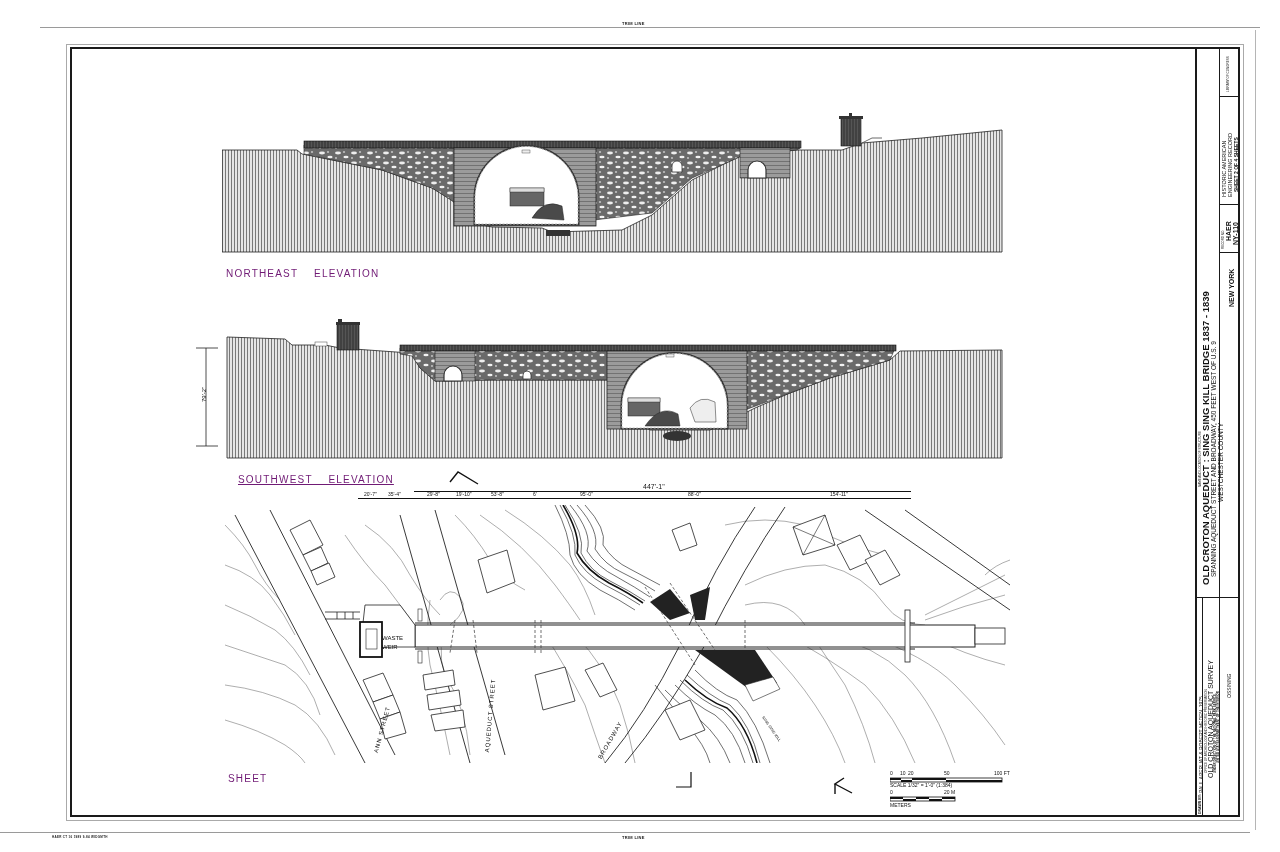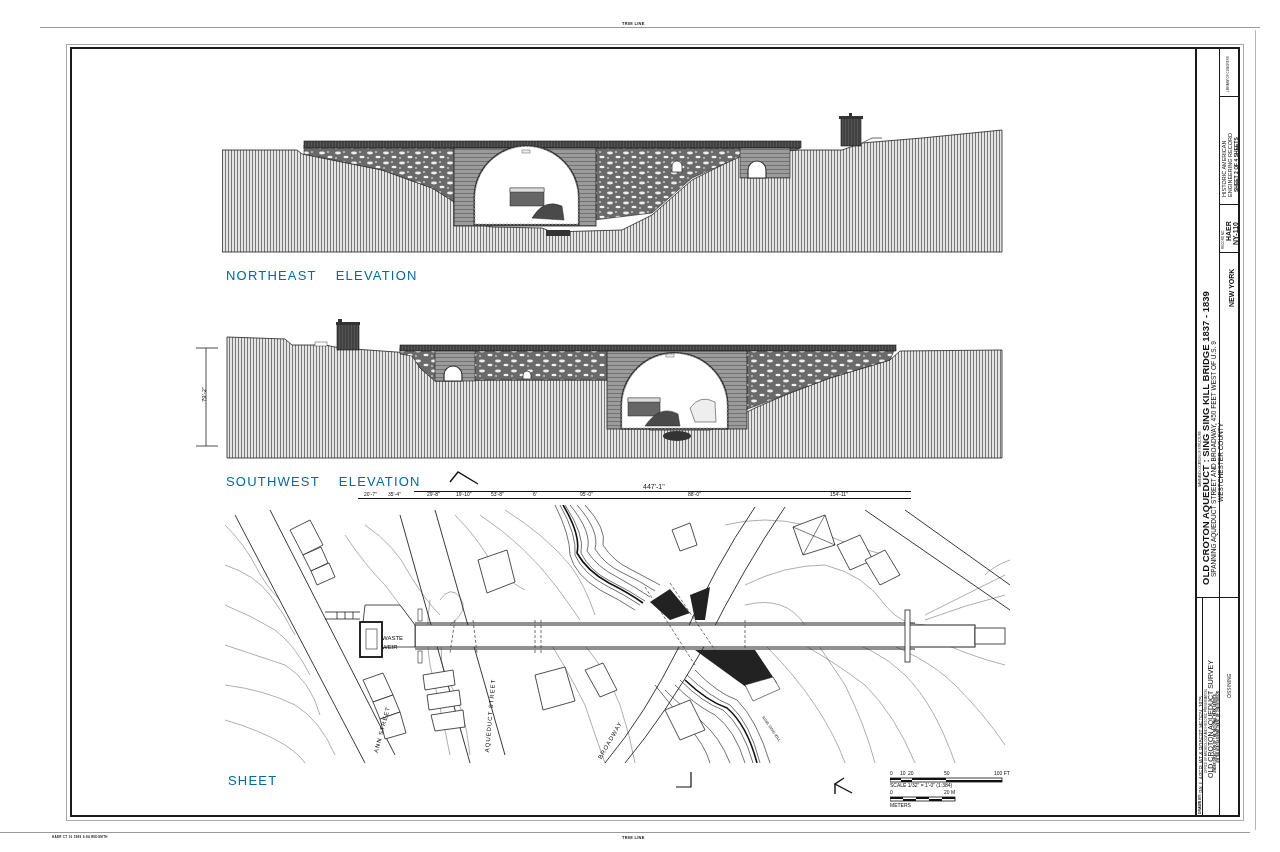--- a/index.html
+++ b/index.html
@@ -3,21 +3,21 @@
 <meta charset="utf-8">
 <style>
   html, body { margin:0; padding:0; background:#fff; }
   body { width:1280px; height:852px; position:relative; overflow:hidden; font-family:"Liberation Sans", sans-serif; color:#111; }
   .trim-h { position:absolute; height:0; border-top:1px solid #9a9a9a; }
   .trim-v { position:absolute; width:0; border-left:1px solid #b5b5b5; }
   .trim-label { position:absolute; font-size:4px; font-weight:bold; letter-spacing:0.3px; color:#222; }
   .sheet { position:absolute; left:70px; top:47px; width:1170px; height:770px; border:2px solid #1a1a1a; box-sizing:border-box; }
   .sheet-outer { position:absolute; left:66px; top:44px; width:1178px; height:777px; border:1px solid #aaa; box-sizing:border-box; }
   .drawing { position:absolute; }
-  .view-title { position:absolute; font-size:13px; letter-spacing:1.2px; font-weight:normal; color:#0369a1; white-space:pre; }
+  .view-title { position:absolute; font-size:10px; letter-spacing:1.2px; font-weight:normal; color:#701a75; white-space:pre; }
   
   .tb { position:absolute; left:1195px; top:47px; width:45px; height:770px; border-left:2px solid #1a1a1a; box-sizing:border-box; }
   .tb-cell { position:absolute; left:0; width:43px; border-bottom:1.5px solid #1a1a1a; box-sizing:border-box; }
   .vtext { position:absolute; transform-origin:left top; transform:rotate(-90deg); white-space:nowrap; color:#111; }
   .tb-split { position:absolute; top:0; bottom:0; border-left:1.5px solid #1a1a1a; }
   .scale-label { position:absolute; font-size:5px; white-space:nowrap; }
 </style>
 </head>
 <body>
 
@@ -131,21 +131,21 @@
   <path d="M500 90 Q510 76 525 84 L526 104 L505 104 Z" fill="#eee" stroke="#444" stroke-width="0.6"></path>
   <rect x="476" y="36" width="8" height="3" fill="#eee" stroke="#333" stroke-width="0.4"></rect>
   <ellipse cx="487" cy="118" rx="14" ry="5" fill="#333"></ellipse>
 
   <rect x="147" y="6" width="22" height="26" fill="url(#parapet2)" stroke="#111" stroke-width="0.6"></rect>
   <rect x="146" y="4" width="24" height="3" fill="#333"></rect>
   <rect x="148" y="1" width="4" height="3" fill="#333"></rect>
   <rect x="125" y="24" width="12" height="4" fill="#fff" stroke="#444" stroke-width="0.5"></rect>
 </svg>
 <div class="vtext" style="left:201px; top:402px; font-size:6px;">79'-2"</div>
-<div class="view-title" style="left:226px; top:474px;">SOUTHWEST    ELEVATION</div>
+<div class="view-title" style="left:238px; top:474px;text-decoration:underline;">SOUTHWEST    ELEVATION</div>
 
 <svg class="drawing" style="left:448px; top:468px;" width="34" height="20" viewBox="0 0 34 20">
   <path d="M2 14 L10 4 L30 16" fill="none" stroke="#111" stroke-width="1.4"></path>
 </svg>
 
 <div style="position:absolute; left:358px; top:478px; width:555px; height:30px;">
   <div style="position:absolute; left:56px; top:13px; width:497px; border-top:1px solid #111;"></div>
   <div style="position:absolute; left:0; top:20px; width:553px; border-top:1px solid #111;"></div>
   <div class="scale-label" style="left:285px; top:5px; font-size:7px;">447'-1"</div>
   <div class="scale-label" style="left:6px; top:13px;">20'-7"</div>

